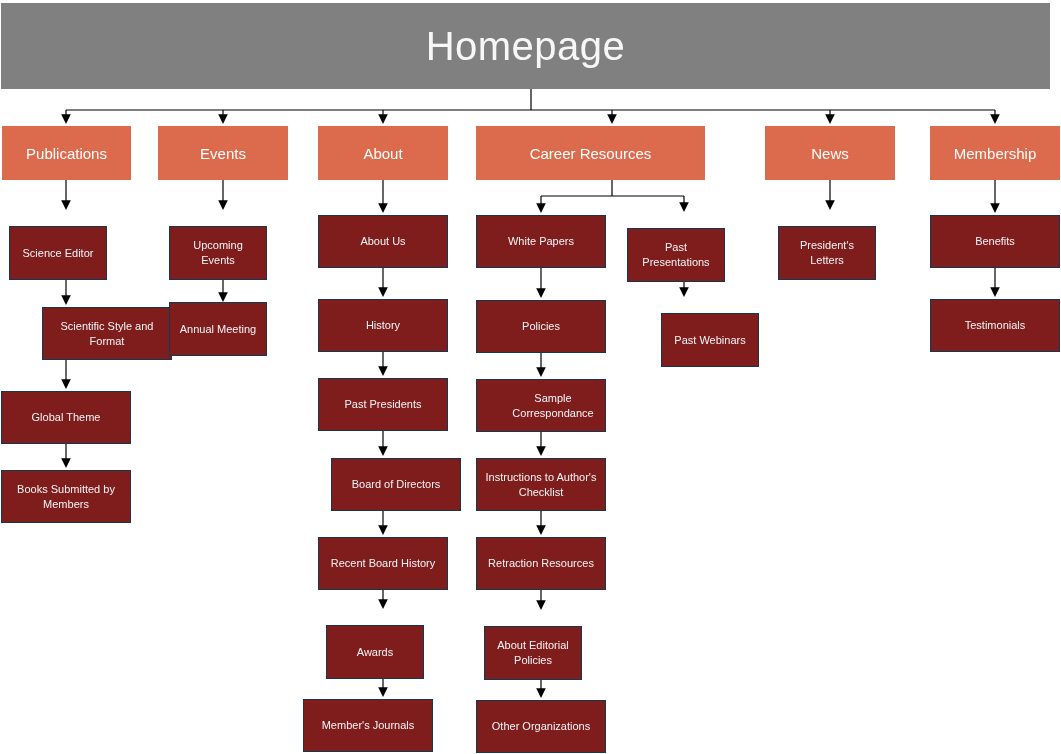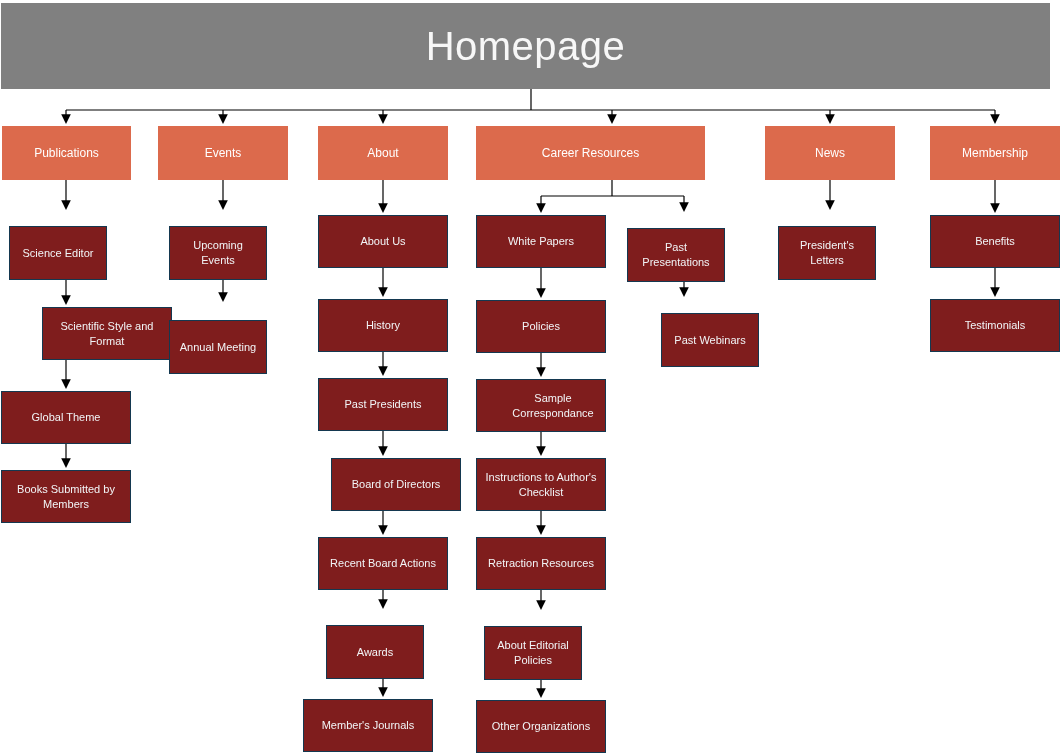--- a/index.html
+++ b/index.html
@@ -11,21 +11,21 @@
   #root{
     position:absolute;left:1px;top:3px;width:1049px;height:86px;
     background:#808080;color:#f7f7f7;
     display:flex;align-items:center;justify-content:center;
     font-size:40px;letter-spacing:0.5px;
   }
   .branch{
     position:absolute;top:126px;height:54px;box-sizing:border-box;
     background:#DC6A4C;color:#ffffff;border:1px solid #DC6A4C;
     display:flex;align-items:center;justify-content:center;text-align:center;
-    font-size:12px;
+    font-size:15px;
   }
   .node{
     position:absolute;width:130px;height:53px;box-sizing:border-box;
     background:#7f1d1d;border:1px solid #143850;color:#f2f5f7;
     display:flex;align-items:center;justify-content:center;text-align:center;
     font-size:11px;line-height:1.35;padding:2px 8px;
   }
   .stacked{width:98px;height:54px;}
   .stacked::before{
     content:"";position:absolute;left:-9px;top:-15px;width:100%;height:100%;
@@ -37,21 +37,21 @@
   #b-about{left:318px;width:130px;}
   #b-career{left:476px;width:229px;}
   #b-news{left:765px;width:130px;}
   #b-membership{left:930px;width:130px;}
   
   #n-science{left:9px;top:226px;}
   #n-scientific{left:1px;top:307px;margin-left:41px;}
   #n-global{left:1px;top:391px;}
   #n-books{left:1px;top:470px;}
   #n-upcoming{left:169px;top:226px;}
-  #n-annual{left:169px;top:320px;}
+  #n-annual{left:169px;top:302px;}
   #n-aboutus{left:318px;top:215px;}
   #n-history{left:318px;top:299px;}
   #n-pastpres{left:318px;top:378px;}
   #n-board{left:318px;top:458px;margin-left:13px;}
   #n-recent{left:318px;top:537px;}
   #n-awards{left:326px;top:625px;}
   #n-journals{left:303px;top:699px;}
   #n-white{left:476px;top:215px;}
   #n-policies{left:476px;top:300px;}
   #n-sample{left:476px;top:379px;padding-left:32px;}
@@ -174,21 +174,21 @@
   <div class="node" id="n-history">
     <span>History</span>
   </div>
   <div class="node" id="n-pastpres">
     <span>Past Presidents</span>
   </div>
   <div class="node" id="n-board">
     <span>Board of Directors</span>
   </div>
   <div class="node" id="n-recent">
-    <span>Recent Board Actions</span>
+    <span>Recent Board History</span>
   </div>
   <div class="node stacked" id="n-awards">
     <span>Awards</span>
   </div>
   <div class="node" id="n-journals">
     <span>Member's Journals</span>
   </div>
 
   <div class="node" id="n-white">
     <span>White Papers</span>

